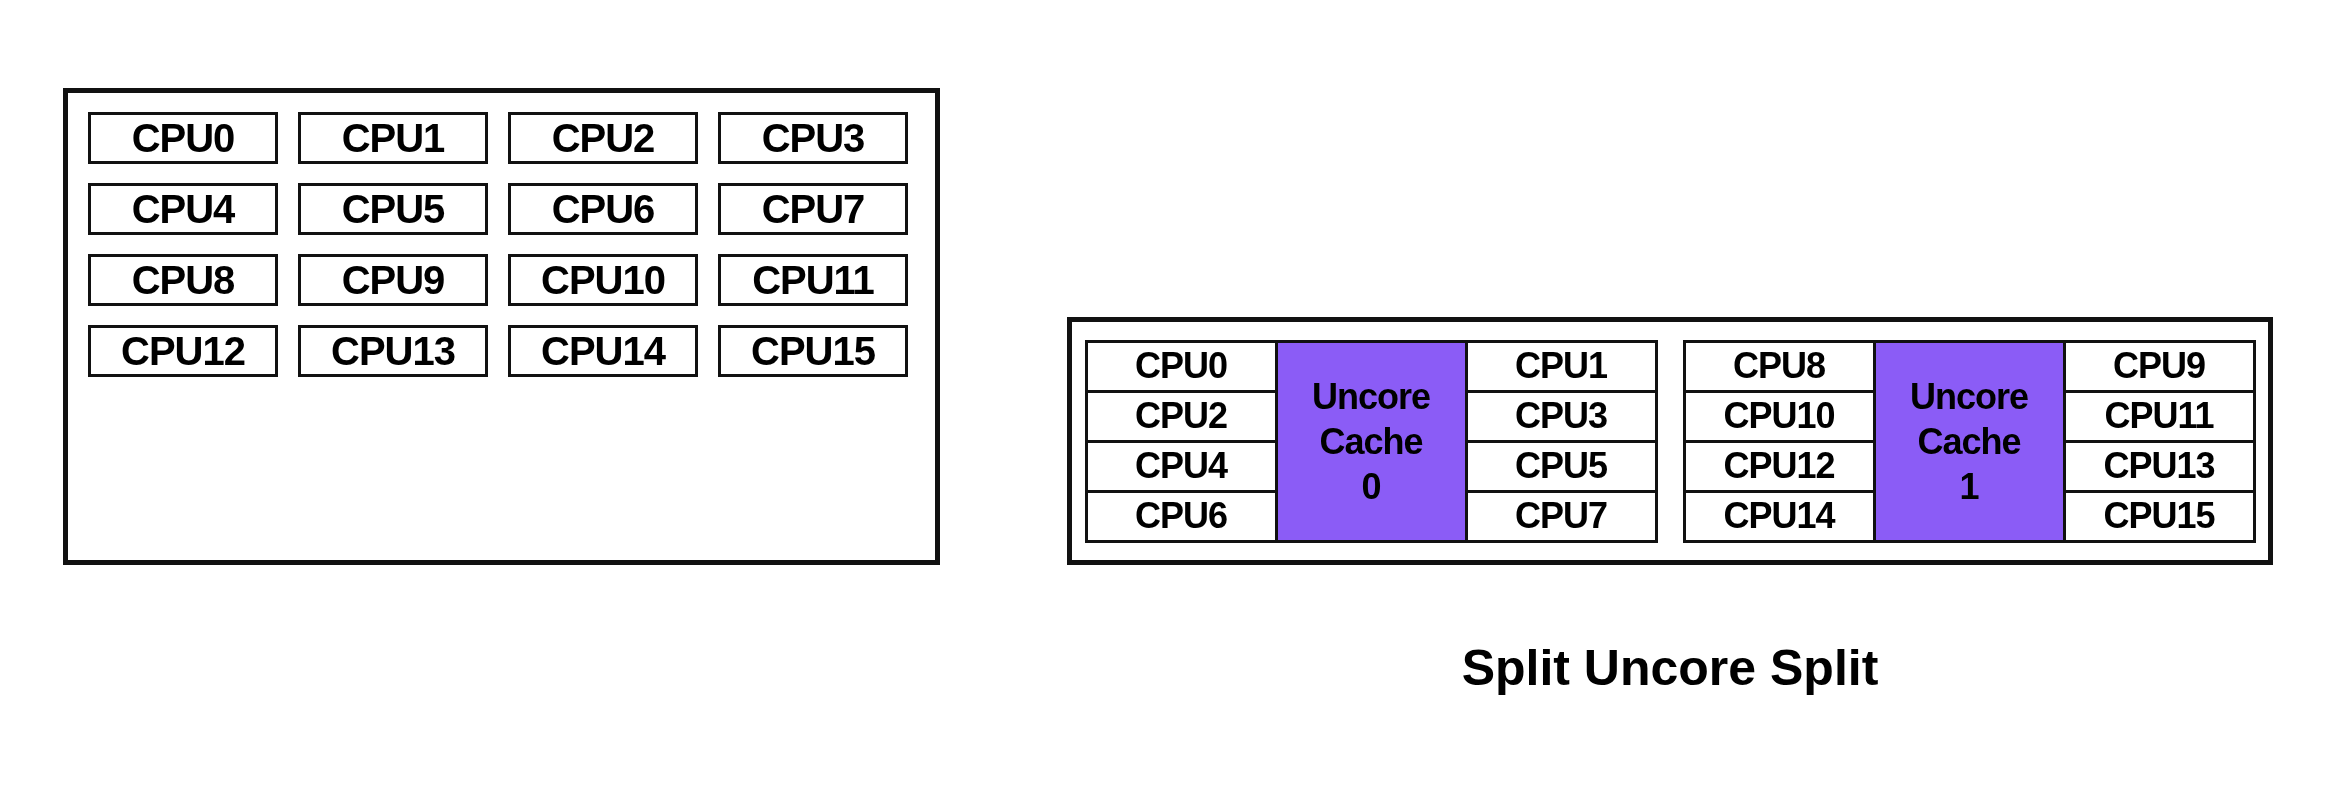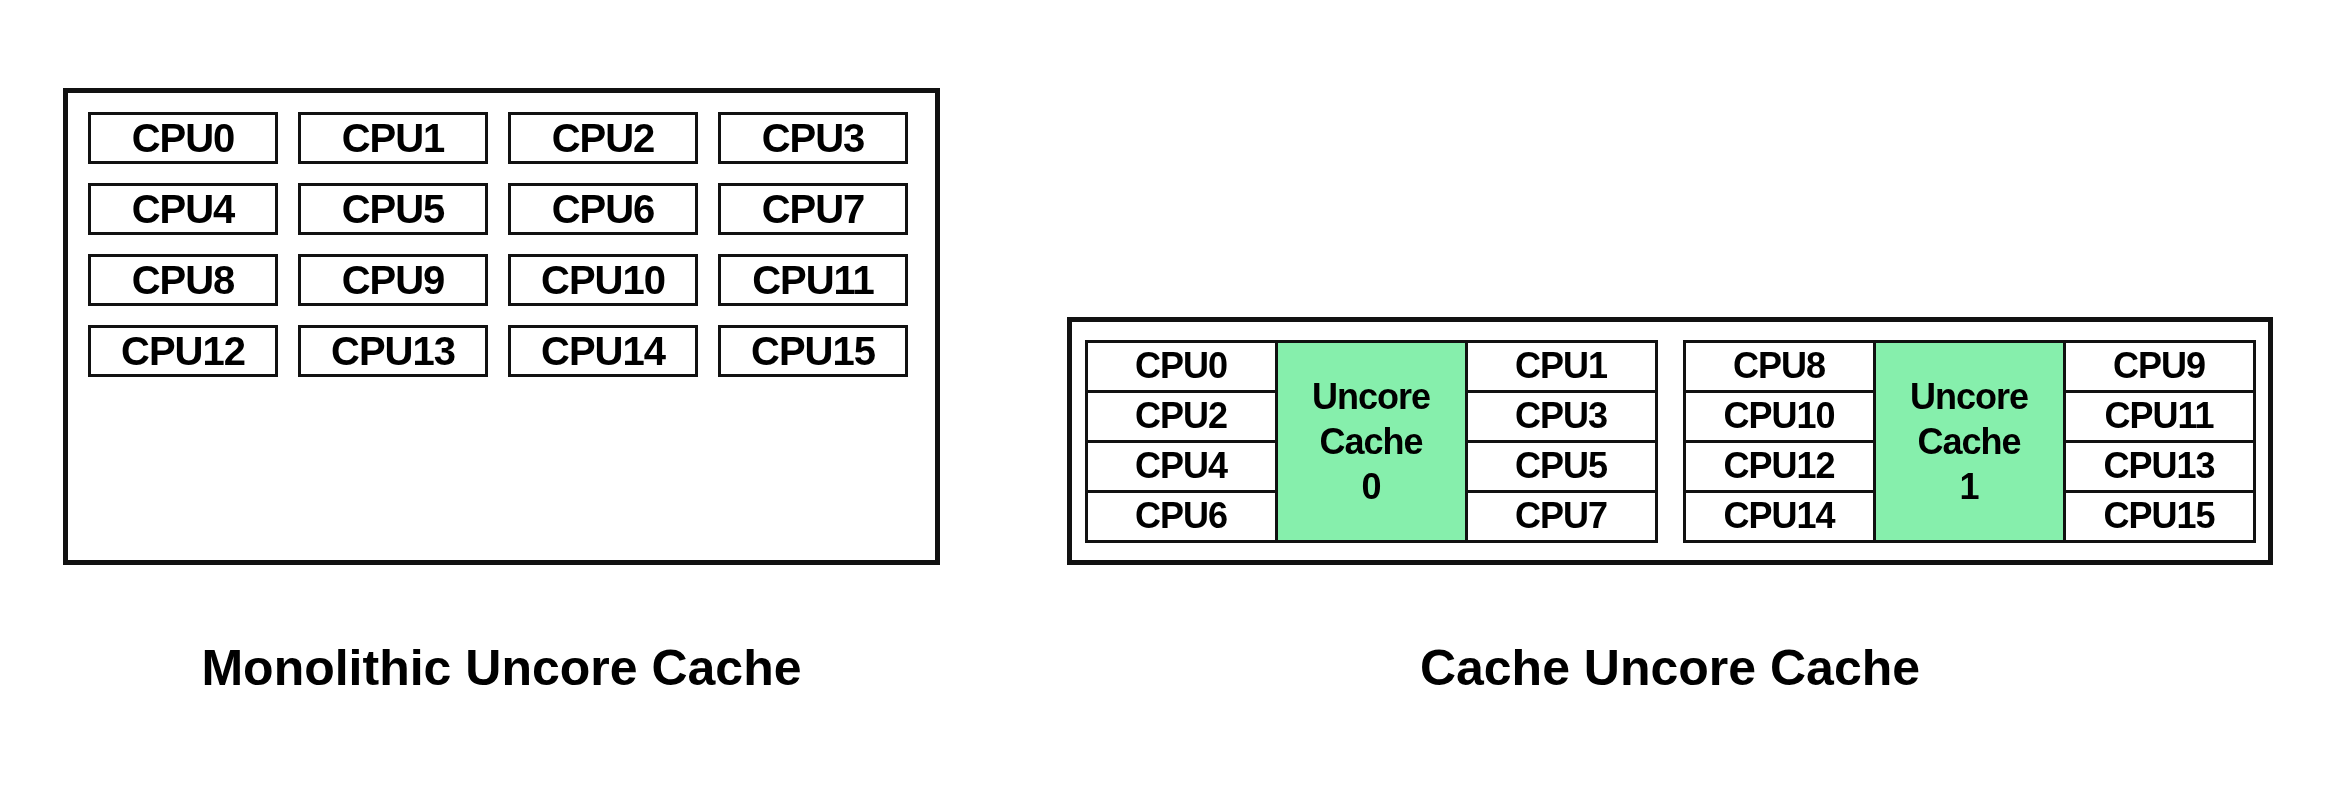--- a/index.html
+++ b/index.html
@@ -84,21 +84,21 @@
     border: 3px solid #111111;
     text-align: center;
     vertical-align: middle;
     font-size: 36px;
     font-weight: bold;
     letter-spacing: -1px;
     background: #ffffff;
     padding: 0;
   }
   table.split-table td.cache-cell {
-    background: #86efac;
+    background: #8b5cf6;
   }
   .cache-line { line-height: 45px; }
 
   
   .caption {
     position: absolute;
     text-align: center;
     font-size: 50px;
     font-weight: bold;
     line-height: 1;
@@ -127,21 +127,20 @@
         <div class="cpu-box">CPU10</div>
         <div class="cpu-box">CPU11</div>
         <div class="cpu-box">CPU12</div>
         <div class="cpu-box">CPU13</div>
         <div class="cpu-box">CPU14</div>
         <div class="cpu-box">CPU15</div>
       </div>
     </div>
   </div>
 
-  <div class="caption mono">Monolithic Uncore Cache</div>
 
   <div class="split-panel">
 
     <table class="split-table">
       <tbody>
         <tr>
           <td>CPU0</td>
           <td class="cache-cell" rowspan="4">
             <div class="cache-line">Uncore</div>
             <div class="cache-line">Cache</div>
@@ -185,15 +184,15 @@
         </tr>
         <tr>
           <td>CPU14</td>
           <td>CPU15</td>
         </tr>
       </tbody>
     </table>
 
   </div>
 
-  <div class="caption split">Cache Uncore Cache</div>
+  <div class="caption split">Split Uncore Split</div>
 
 </div>
 
 </body></html>

